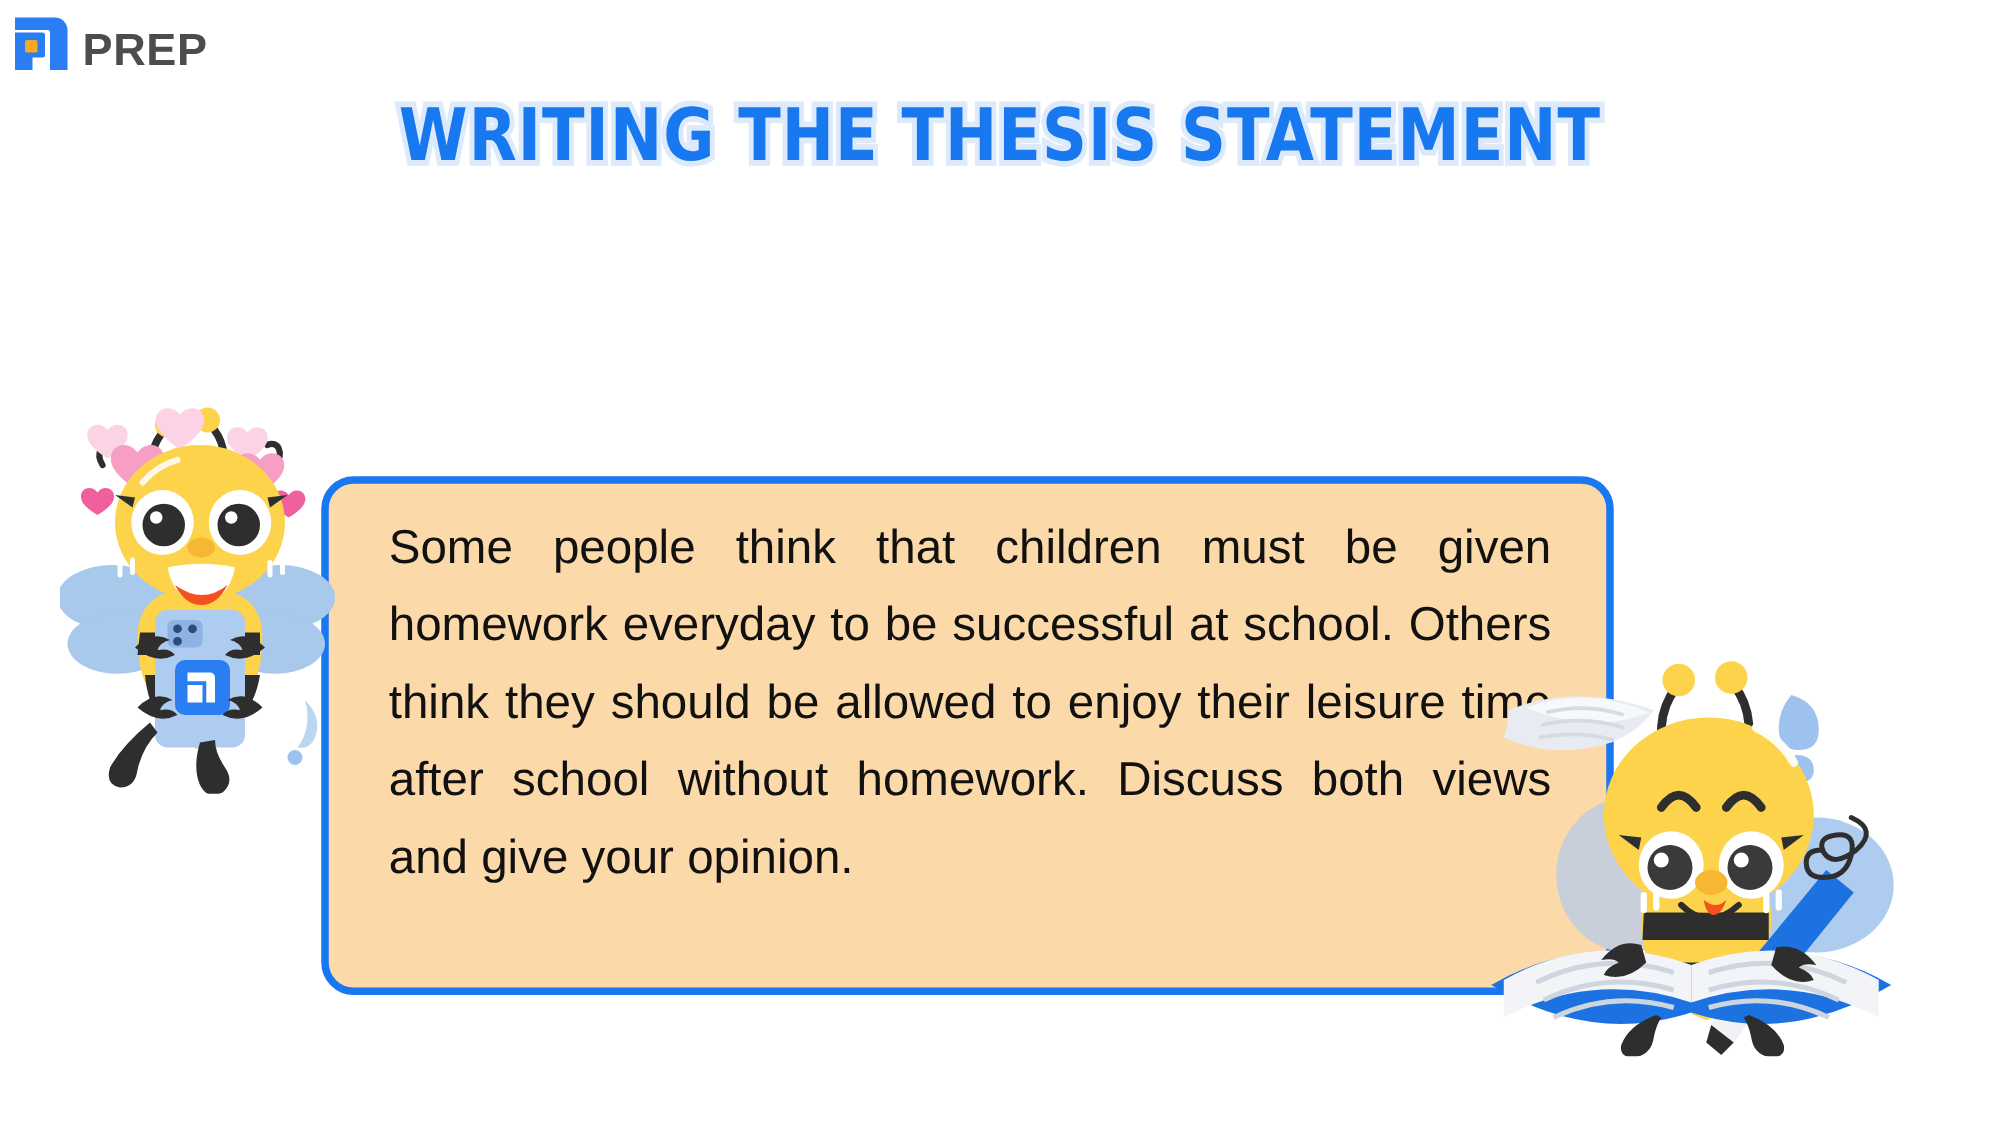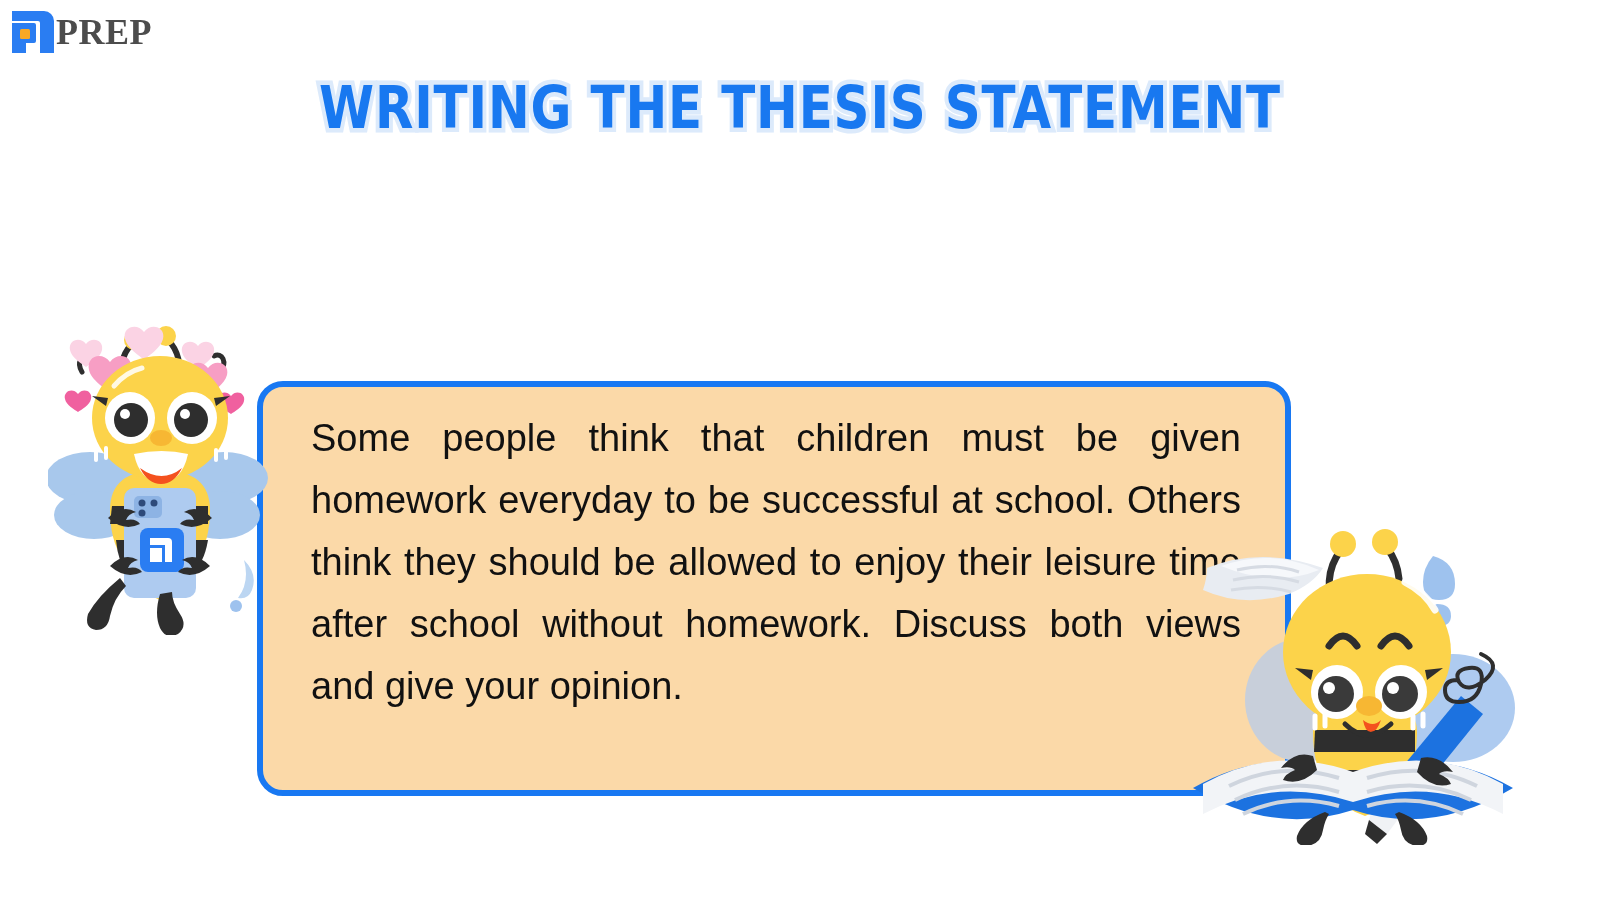--- a/index.html
+++ b/index.html
@@ -14,24 +14,23 @@
     overflow: hidden;
     font-family: "Liberation Sans", sans-serif;
   }
 
   
   .brand {
     position: absolute;
     left: 10px;
     top: 6px;
     display: flex;
-    align-items: center;
-    gap: 0;
+    align-items: flex-end;
+    gap: 10px;
     height: 52px;
-    font-family: Liberation Serif, serif;
   }
   .brand-mark {
     width: 46px;
     height: 46px;
     display: block;
   }
   .brand-word {
     font-size: 36px;
     font-weight: 700;
     letter-spacing: 0.5px;

